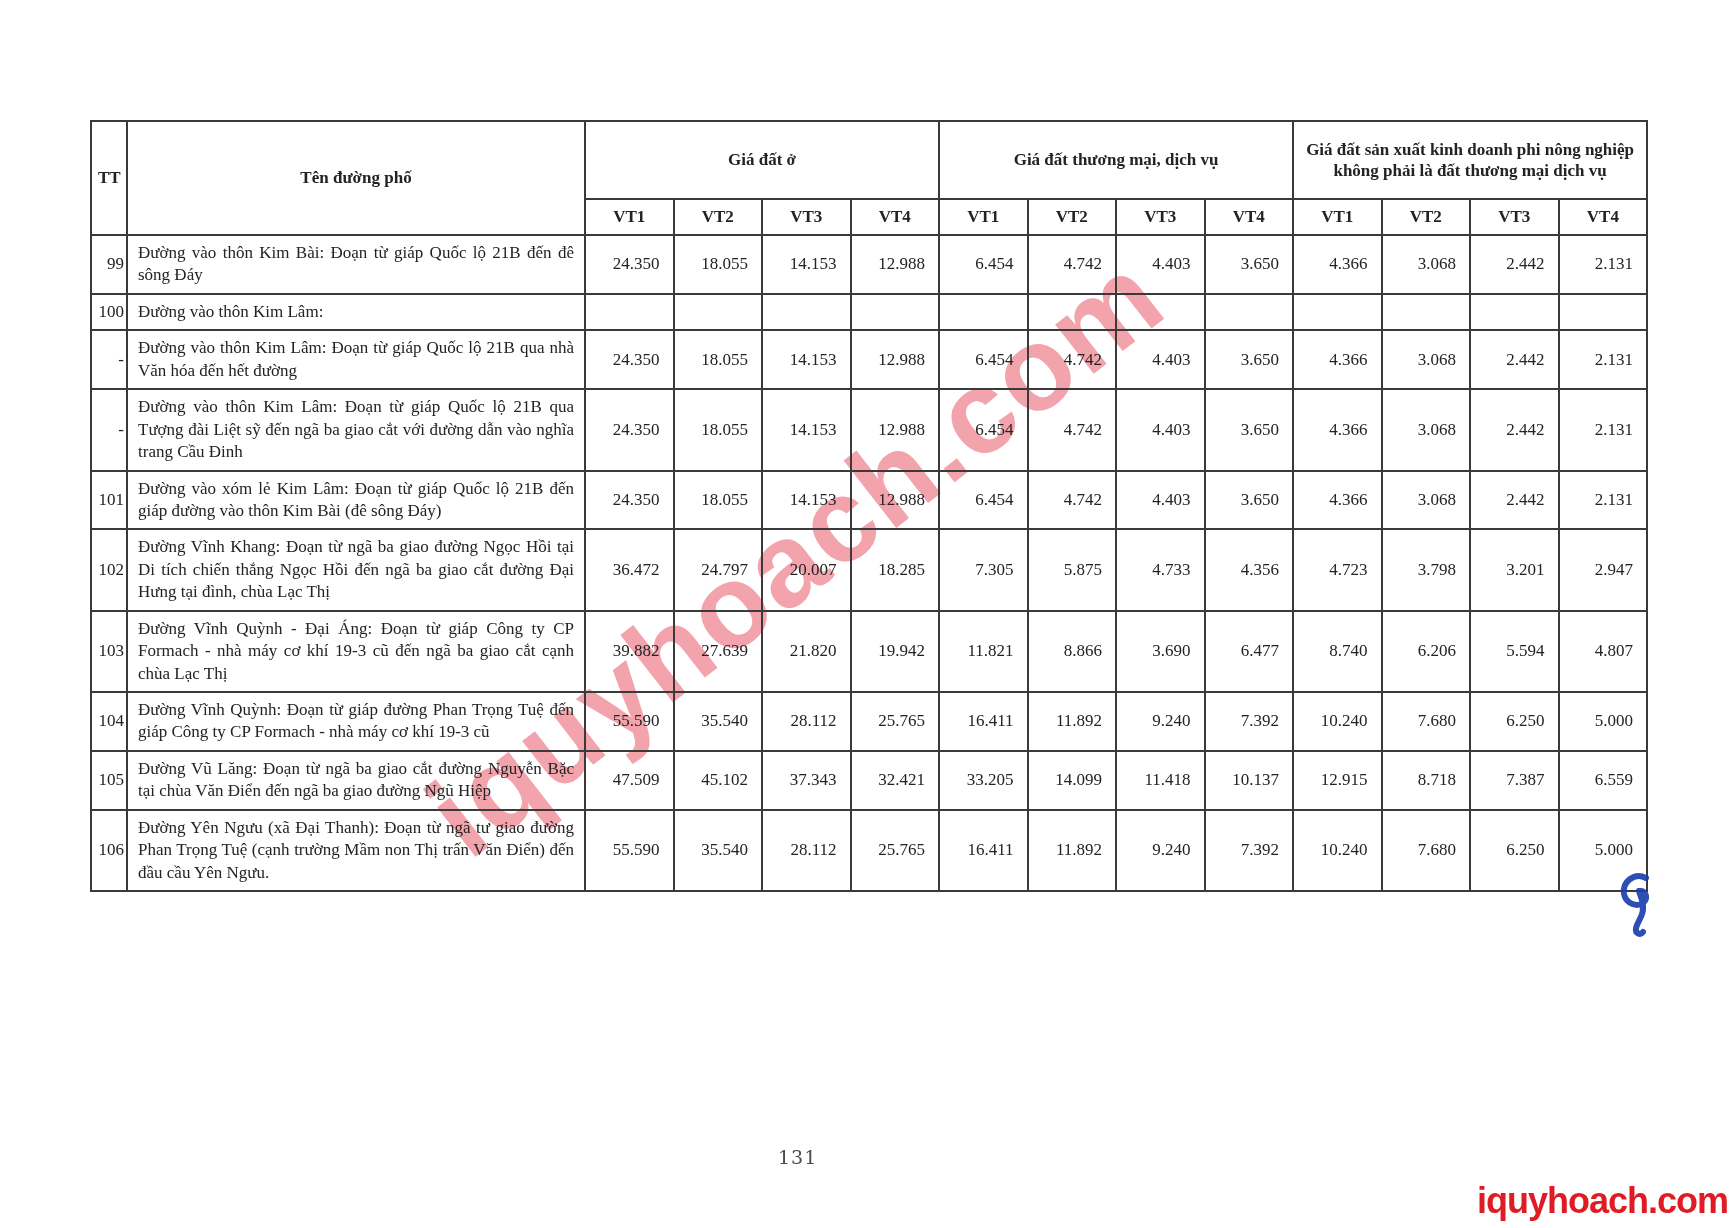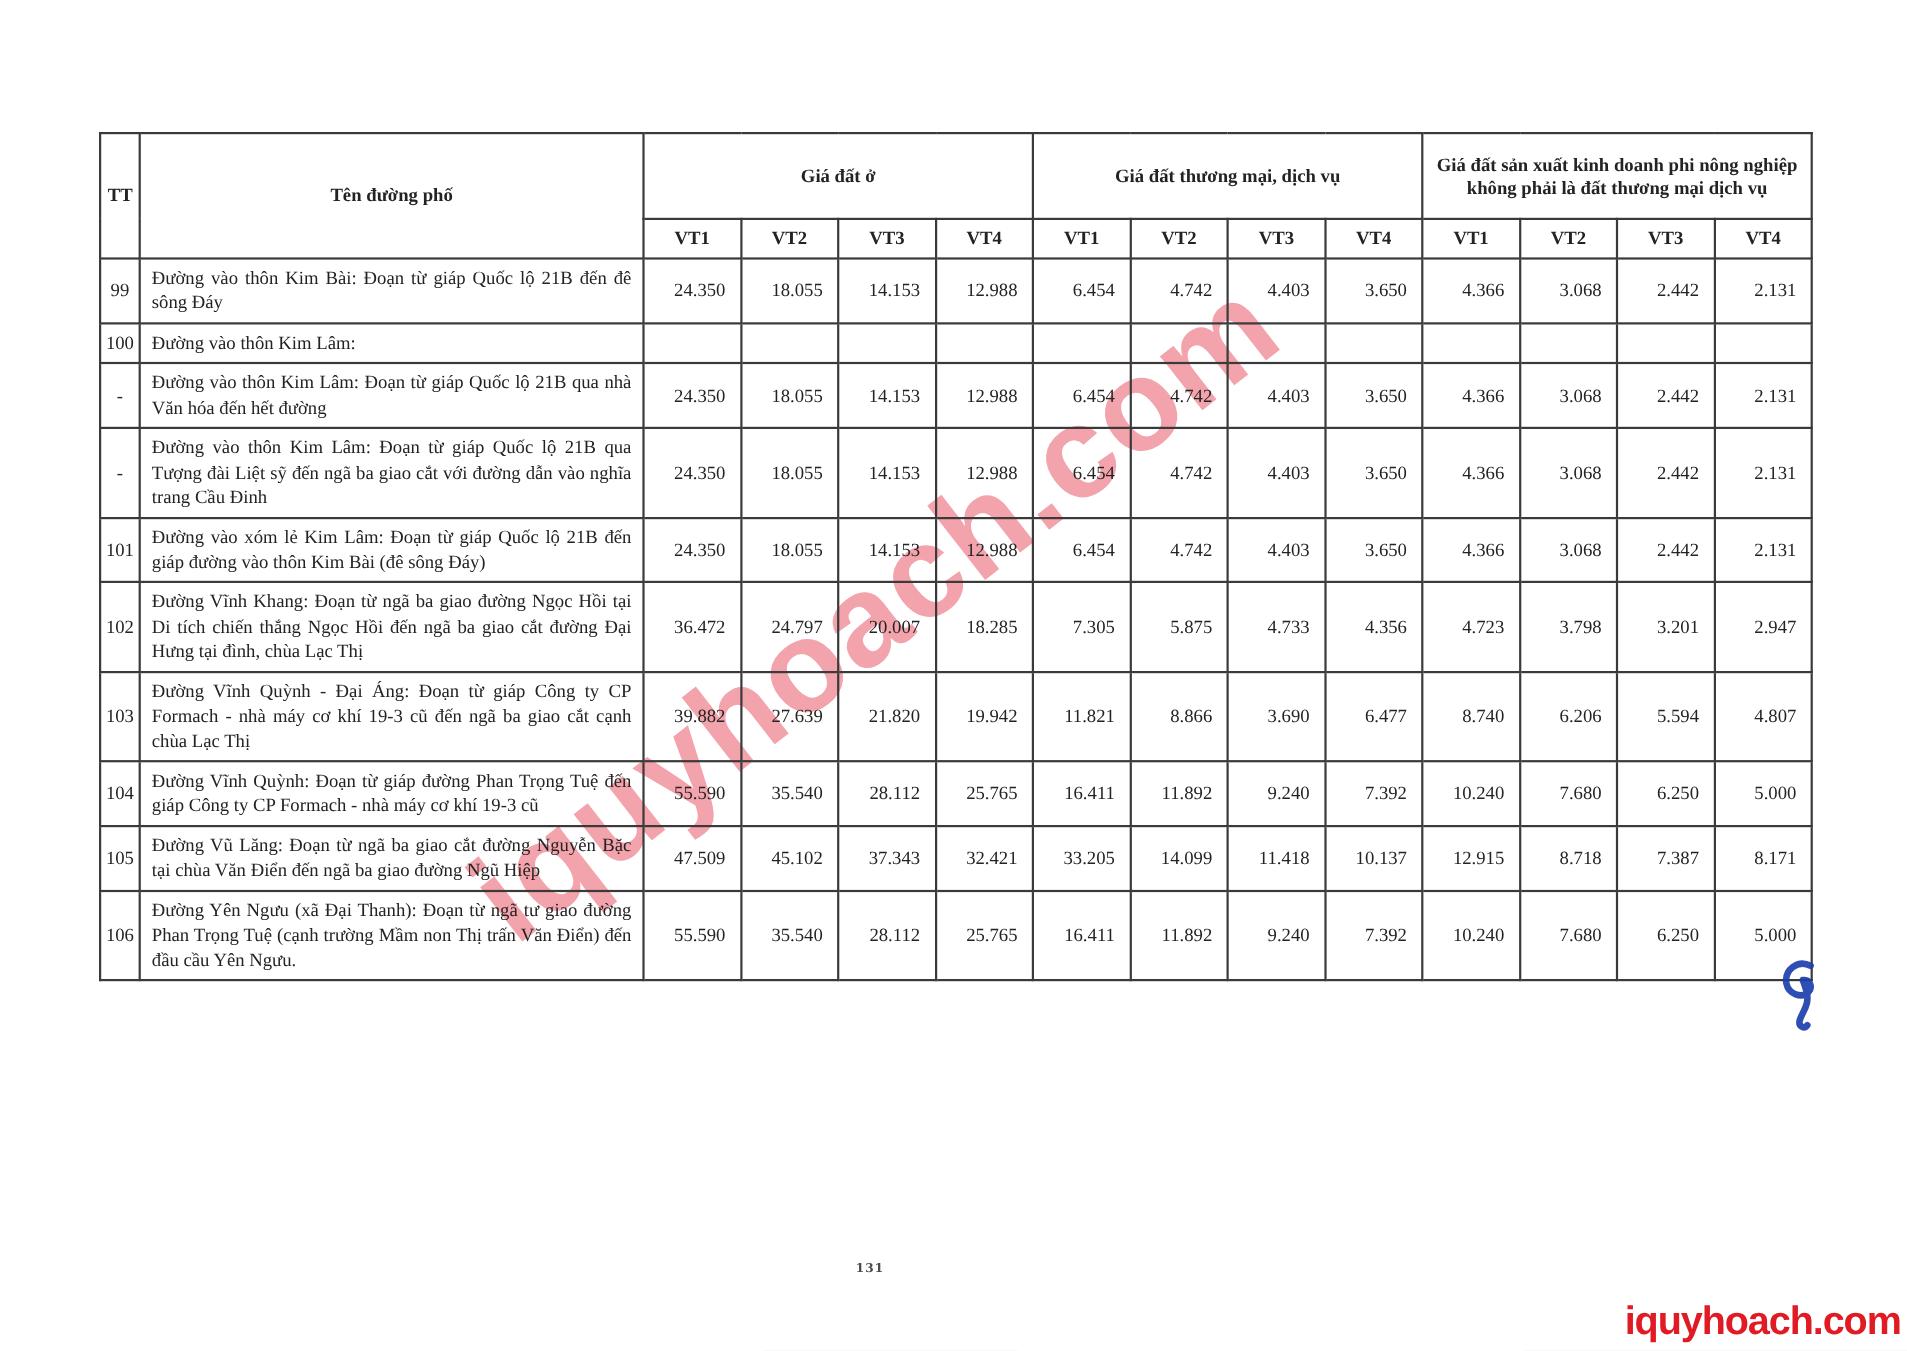--- a/index.html
+++ b/index.html
@@ -28,21 +28,21 @@
   }
   table.price th{
     font-weight:bold;
     text-align:center;
     padding:4px 6px;
     line-height:1.25;
   }
   th.group-head{height:78px;}
   th.vt-head{height:36px;}
   td.td-tt{
-    text-align:center;
+    text-align:right;
     padding:4px 2px;
     font-size:16.5px;
   }
   td.td-name{
     text-align:justify;
     padding:6px 10px;
     line-height:1.32;
   }
   td.td-num{
     text-align:right;
@@ -58,24 +58,24 @@
     font-size:118px;
     letter-spacing:2px;
     color:rgba(232,72,88,0.50);
     white-space:nowrap;
     pointer-events:none;
   }
   .page-number{
     position:absolute;
     left:778px; top:1146px;
     font-family:"DejaVu Serif", serif;
-    font-size:11px;
+    font-size:19px;
     letter-spacing:1px;
     color:#4a4a4a;
-    font-weight:bold;
+    font-weight:normal;
   }
   .brand-watermark{
     position:absolute;
     right:6px; bottom:6px;
     font-family:"Liberation Sans", sans-serif;
     font-weight:bold;
     font-size:36px;
     letter-spacing:-1px;
     color:#e01b24;
   }
@@ -257,21 +257,21 @@
           <td class="td-num">45.102</td>
           <td class="td-num">37.343</td>
           <td class="td-num">32.421</td>
           <td class="td-num">33.205</td>
           <td class="td-num">14.099</td>
           <td class="td-num">11.418</td>
           <td class="td-num">10.137</td>
           <td class="td-num">12.915</td>
           <td class="td-num">8.718</td>
           <td class="td-num">7.387</td>
-          <td class="td-num">8.171</td>
+          <td class="td-num">6.559</td>
         </tr>
         <tr>
           <td class="td-tt">106</td>
           <td class="td-name">Đường Yên Ngưu (xã Đại Thanh): Đoạn từ ngã tư giao đường Phan Trọng Tuệ (cạnh trường Mầm non Thị trấn Văn Điển) đến đầu cầu Yên Ngưu.</td>
           <td class="td-num">55.590</td>
           <td class="td-num">35.540</td>
           <td class="td-num">28.112</td>
           <td class="td-num">25.765</td>
           <td class="td-num">16.411</td>
           <td class="td-num">11.892</td>

